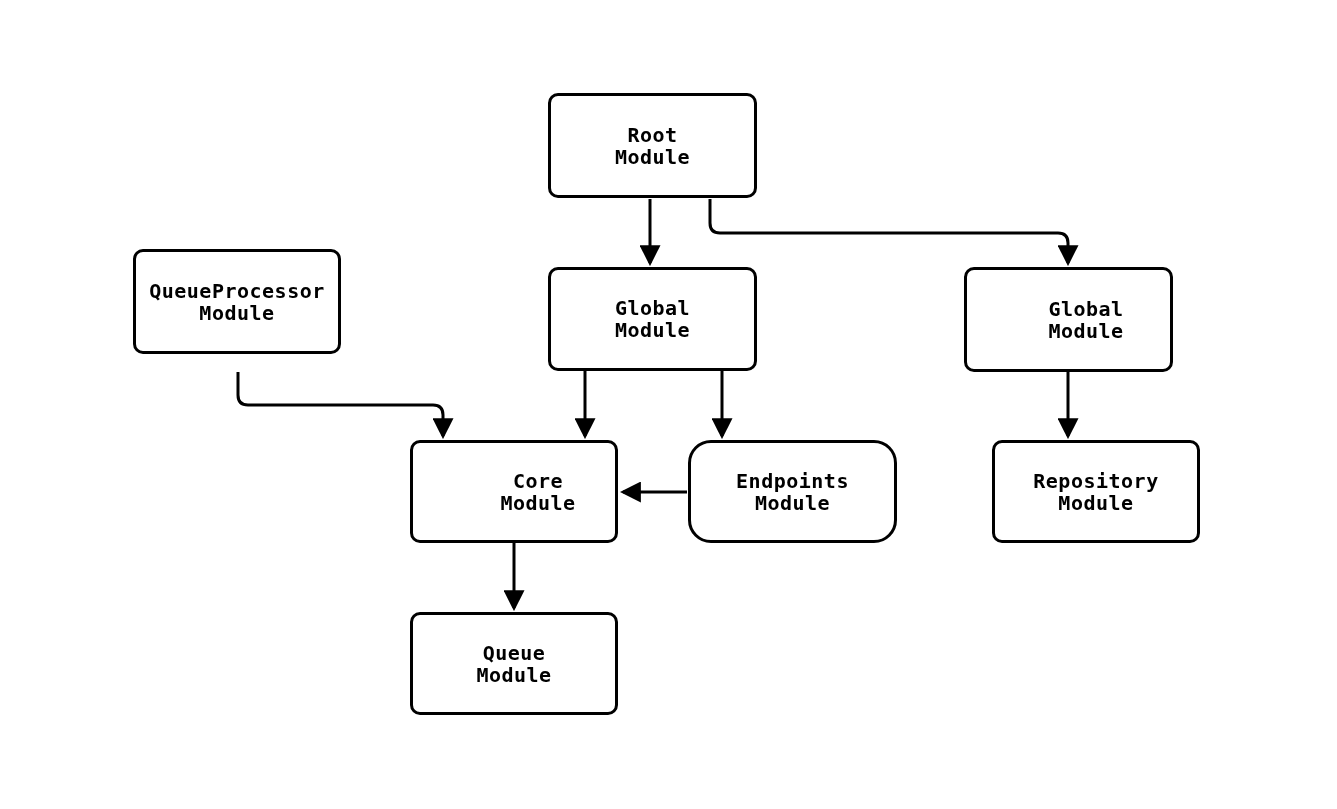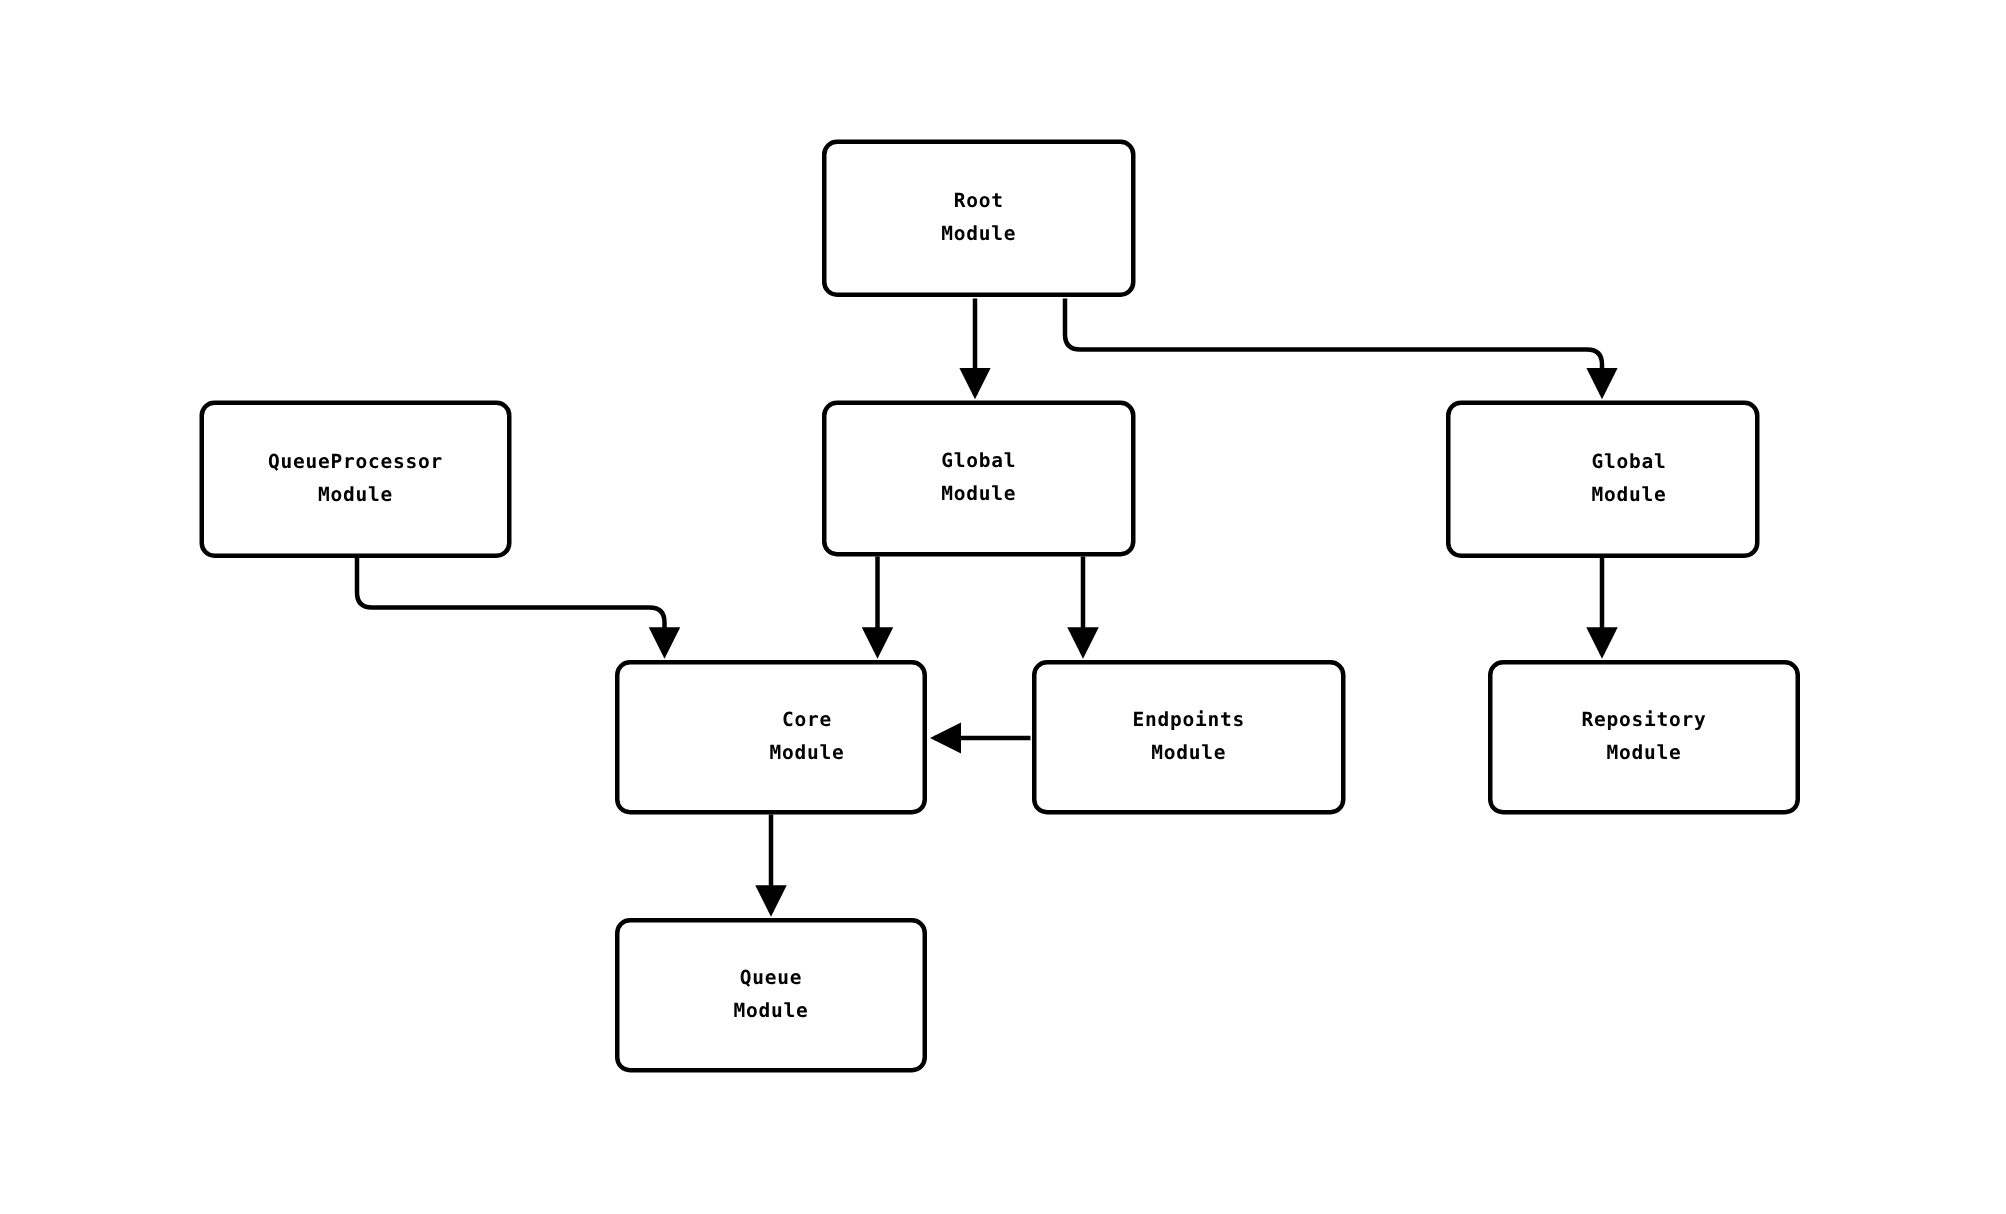--- a/index.html
+++ b/index.html
@@ -31,21 +31,21 @@
     position: absolute;
     box-sizing: border-box;
     background: #ffffff;
     border: 3px solid #000000;
     border-radius: 10px;
     display: flex;
     align-items: center;
     justify-content: center;
   }
   .node-label {
-    font-size: 13px;
+    font-size: 20px;
     font-weight: bold;
     line-height: 22px;
     color: #000000;
     text-align: center;
     white-space: pre-line;
     letter-spacing: 0.5px;
   }
 </style>
 </head>
 <body>
@@ -74,41 +74,41 @@
     <path class="edge" d="M 1068 372 L 1068 436" marker-end="url(#arrow)"></path>
 
     <path class="edge" d="M 514 543 L 514 608" marker-end="url(#arrow)"></path>
   </svg>
 
   <div class="node" style="left:548px; top:93px; width:209px; height:105px;">
     <span class="node-label">Root
 Module</span>
   </div>
 
-  <div class="node" style="left:133px; top:267px; width:208px; height:105px;">
+  <div class="node" style="left:133px; top:249px; width:208px; height:105px;">
     <span class="node-label">QueueProcessor
 Module</span>
   </div>
 
   <div class="node" style="left:548px; top:267px; width:209px; height:104px;">
     <span class="node-label">Global
 Module</span>
   </div>
 
   <div class="node" style="left:964px; top:267px; width:209px; height:105px;padding-left:35px;">
     <span class="node-label">Global
 Module</span>
   </div>
 
   <div class="node" style="left:410px; top:440px; width:208px; height:103px;padding-left:48px;">
     <span class="node-label">Core
 Module</span>
   </div>
 
-  <div class="node" style="left:688px; top:440px; width:209px; height:103px;">
+  <div class="node" style="left:688px; top:440px; width:209px; height:103px;border-radius:23px;">
     <span class="node-label">Endpoints
 Module</span>
   </div>
 
   <div class="node" style="left:964px; top:440px; width:208px; height:103px;margin-left:28px;">
     <span class="node-label">Repository
 Module</span>
   </div>
 
   <div class="node" style="left:410px; top:612px; width:208px; height:103px;justify-content:center;">

